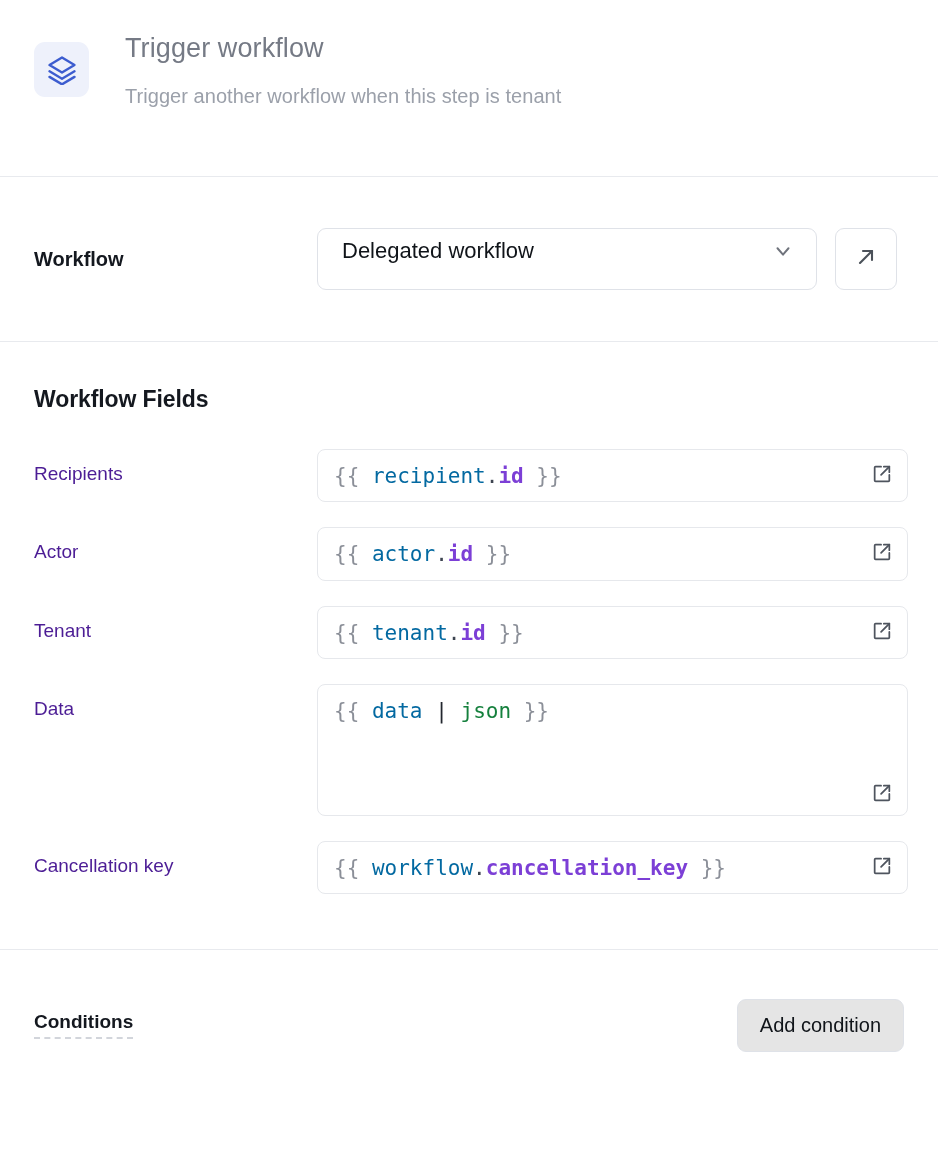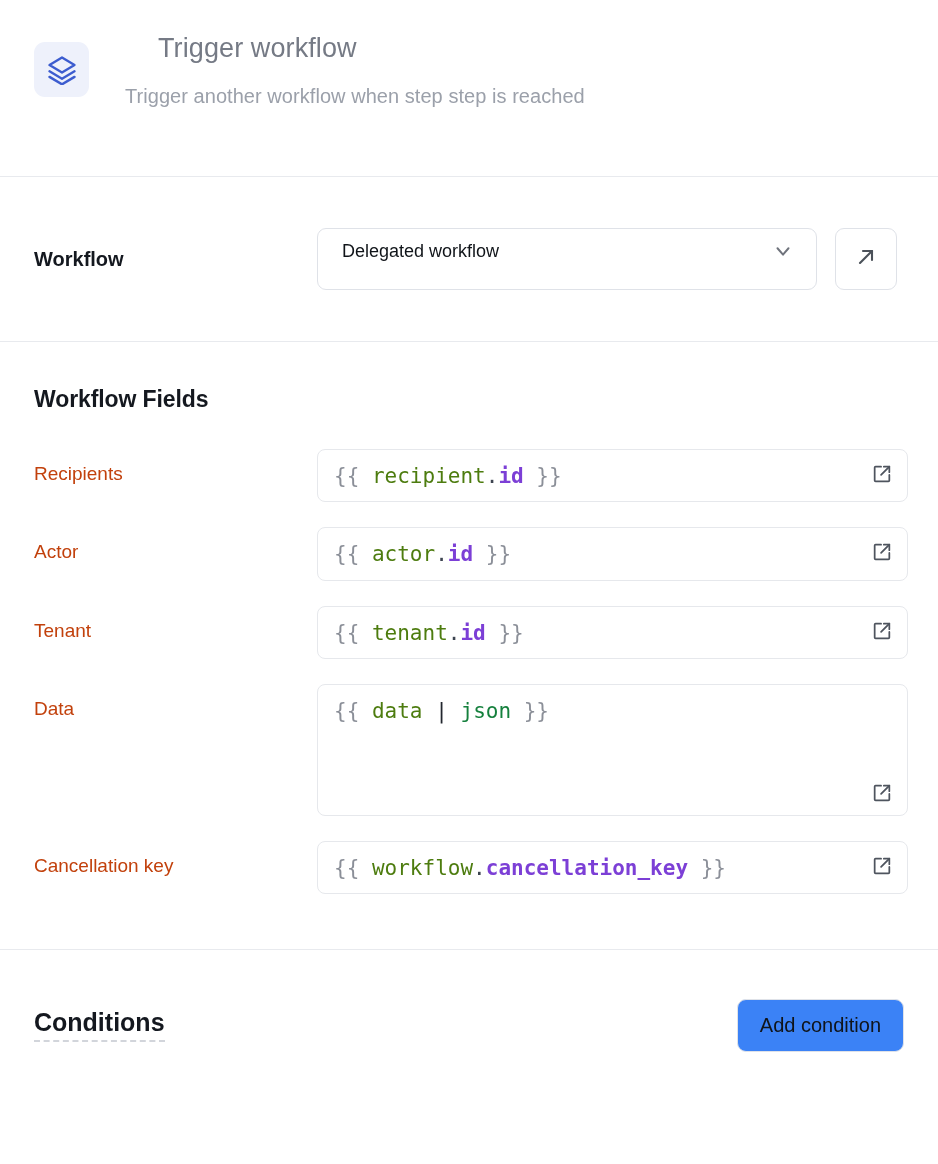--- a/index.html
+++ b/index.html
@@ -37,21 +37,20 @@
   .header-text {
     margin-left: 36px;
     padding-top: 0px;
   }
   .header-title {
     font-size: 27px;
     font-weight: 400;
     color: #757a85;
     line-height: 1.25;
     letter-spacing: 0.1px;
-    margin-left: 33px;
   }
   .header-sub {
     font-size: 20px;
     font-weight: 400;
     color: #9ba0aa;
     margin-top: 18px;
     line-height: 1.2;
     letter-spacing: 0.05px;
   }
 
@@ -83,21 +82,21 @@
   .select-box {
     width: 500px;
     height: 62px;
     border: 1px solid #dfe2e8;
     border-radius: 9px;
     background: #fff;
     display: flex;
     align-items: center;
     justify-content: space-between;
     padding: 0 22px 16px 24px;
-    font-size: 18px;
+    font-size: 22px;
     color: #101419;
   }
   .chev {
     color: #6f737c;
     display: flex;
     align-items: center;
   }
   .icon-btn {
     width: 62px;
     height: 62px;
@@ -123,21 +122,21 @@
   }
   .field-row {
     display: flex;
     align-items: flex-start;
     margin-bottom: 25px;
   }
   .field-label {
     width: 283px;
     min-width: 283px;
     font-size: 19px;
-    color: #c2410c;
+    color: #4c1d95;
     padding-top: 14px;
   }
   .field-input {
     flex: 1;
     border: 1px solid #e6e8ec;
     border-radius: 8px;
     background: #fff;
     min-height: 52px;
     display: flex;
     align-items: flex-start;
@@ -150,21 +149,21 @@
   }
   .code {
     font-family: "DejaVu Sans Mono", "Liberation Mono", monospace;
     font-size: 21px;
     line-height: 1.35;
     white-space: pre;
     color: #8b8f98;
     padding-top: 1px;
   }
   .code .br { color: #8b8f98; }
-  .code .ns { color: #4d7c0f; }
+  .code .ns { color: #0369a1; }
   .code .dot { color: #3d4450; }
   .code .prop { color: #7c3fd6; font-weight: bold; }
   .code .pipe { color: #22262e; }
   .code .filt { color: #15803d; }
 
   .expand {
     color: #4e545e;
     flex: 0 0 auto;
     display: flex;
     align-items: center;
@@ -180,51 +179,51 @@
 
   
   .conditions-section {
     padding: 0 34px;
     height: 150px;
     display: flex;
     align-items: center;
     justify-content: space-between;
   }
   .conditions-title {
-    font-size: 25px;
+    font-size: 19px;
     font-weight: 700;
     color: #14181f;
     border-bottom: 2px dashed #d2d5db;
     padding-bottom: 4px;
     line-height: 1.1;
   }
   .btn {
     border: 1px solid #dfe2e8;
     border-radius: 9px;
-    background: #3b82f6;
+    background: #e5e5e5;
     font-size: 20px;
     color: #101419;
     padding: 14px 22px;
     font-family: "Liberation Sans", sans-serif;
   }
 </style>
 </head>
 <body>
 
 <div class="header">
   <div class="header-icon">
     <svg width="30" height="30" viewBox="0 0 24 24" fill="none" stroke="#3c5ccf" stroke-width="1.9" stroke-linecap="round" stroke-linejoin="round">
       <polygon points="12 2 22 8 12 14 2 8 12 2"></polygon>
       <polyline points="2 13 12 19 22 13"></polyline>
       <polyline points="2 17.5 12 23.5 22 17.5"></polyline>
     </svg>
   </div>
   <div class="header-text">
     <div class="header-title">Trigger workflow</div>
-    <div class="header-sub">Trigger another workflow when step step is reached</div>
+    <div class="header-sub">Trigger another workflow when this step is tenant</div>
   </div>
 </div>
 
 <div class="divider"></div>
 
 <div class="workflow-section">
   <div class="row-label">Workflow</div>
   <div class="select-wrap">
     <div class="select-box">
       <span>Delegated workflow</span>

